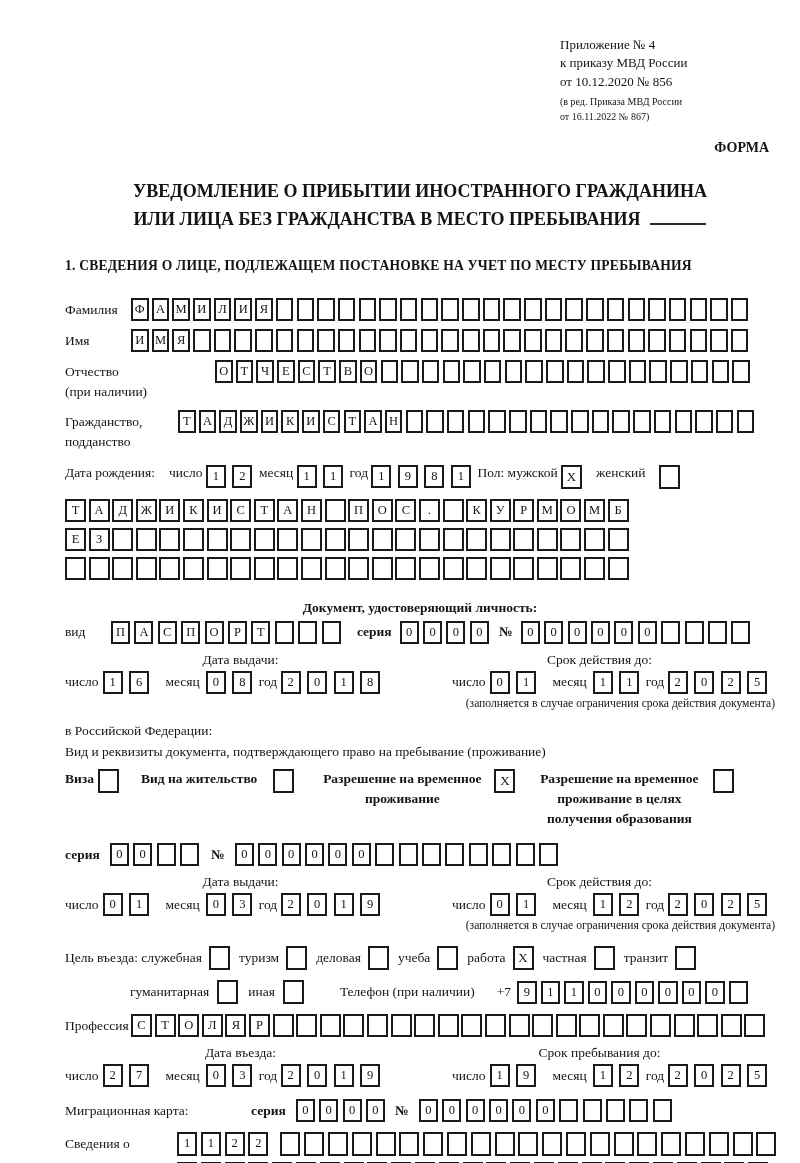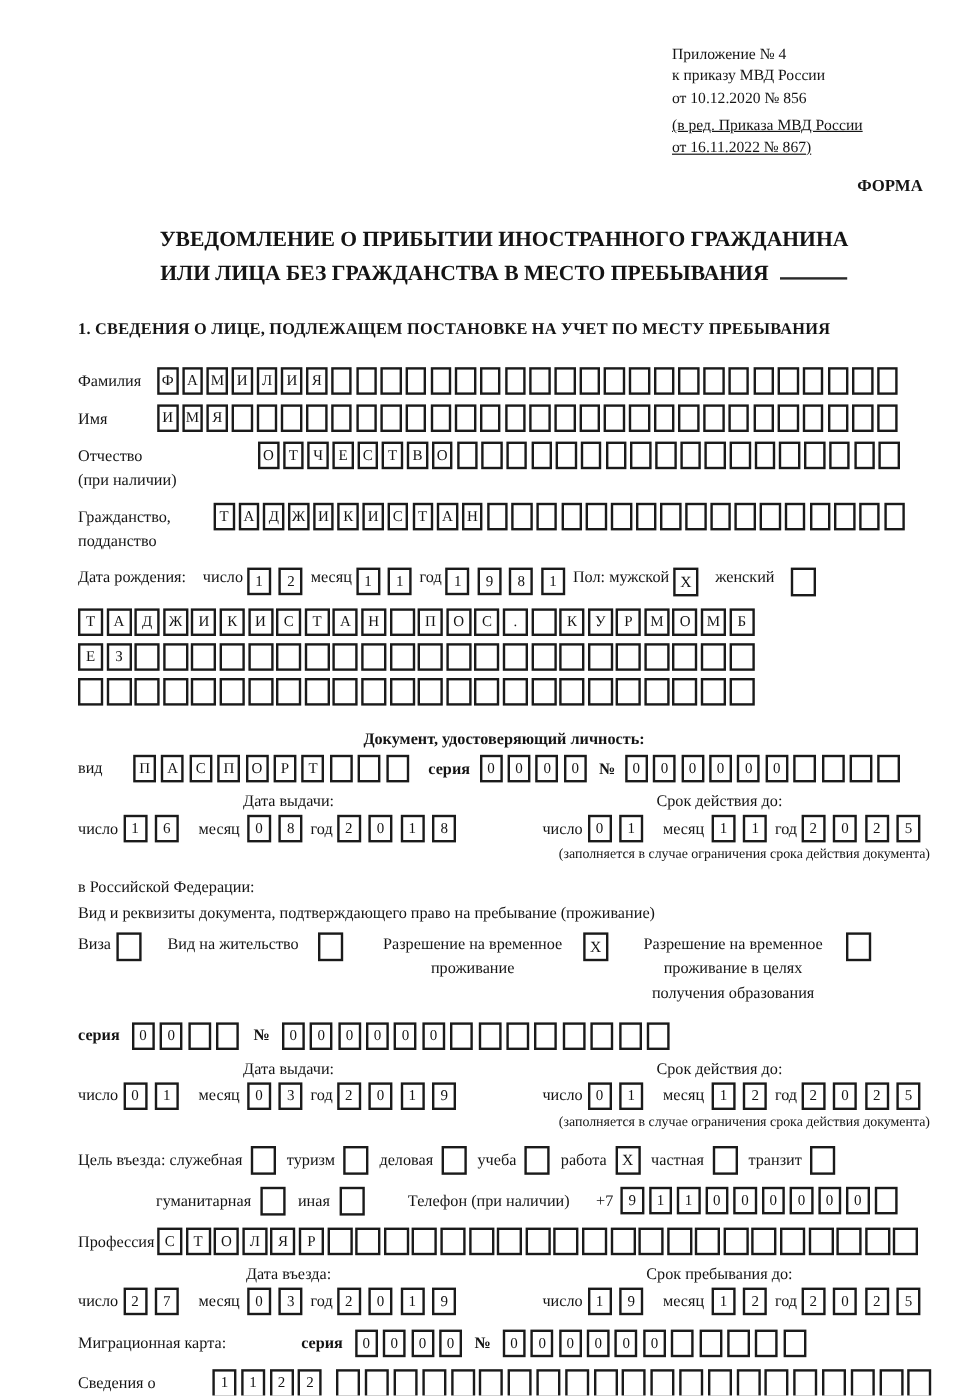--- a/index.html
+++ b/index.html
@@ -2,21 +2,21 @@
 <html><head>
 <meta charset="utf-8">
 <style>
   html,body{margin:0;padding:0;background:#ffffff;}
   body{width:800px;height:1163px;overflow:hidden;font-family:"Liberation Serif",serif;color:#141414;}
   .page{box-sizing:border-box;width:800px;height:1163px;padding:36px 25px 0 65px;position:relative;}
 
   
   .hdr{display:flex;flex-direction:column;align-items:flex-end;}
   .hdr-lines{width:215px;font-size:13px;line-height:1.42;}
-  .amend{margin-top:4px;font-size:13px;line-height:1.42;text-decoration:underline;}
+  .amend{margin-top:4px;font-size:10px;line-height:1.42;}
   .forma{width:215px;text-align:right;font-weight:bold;font-size:14px;margin-top:16px;padding-right:6px;box-sizing:border-box;}
 
   
   .title{margin-top:22px;text-align:center;font-weight:bold;font-size:18px;line-height:1.55;}
   .blank{display:inline-block;width:56px;border-bottom:2.5px solid #2a2a2a;height:12px;margin-left:10px;}
   .sec1{margin-top:24px;font-weight:bold;font-size:13.6px;letter-spacing:.2px;}
 
   
   .row{display:flex;align-items:flex-start;margin-top:8px;}
   .lab{font-size:13.5px;line-height:1.5;flex:none;padding-top:2px;}
@@ -53,21 +53,21 @@
   .date-line{display:flex;align-items:center;font-size:13.5px;}
   .date-line .lbl{margin-right:4px;}
   .date-line .ml{margin-left:10px;margin-right:6px;}
   .note{font-size:11.6px;text-align:right;margin-top:3px;}
 
   .plain{font-size:13.5px;margin-top:10px;line-height:1.6;}
 
   
   .opts{display:flex;align-items:flex-start;margin-top:6px;font-size:13.5px;}
   .opt{display:flex;align-items:flex-start;}
-  .opt .txt{text-align:center;line-height:1.5;}
+  .opt .txt{text-align:center;line-height:1.5;font-weight:bold;}
   .opt .chk{margin-left:8px;}
   .opt1 .txt,.opt2 .txt{text-align:left;}
   .opt3 .txt{width:168px;}
   .opt4 .txt{width:172px;}
 
   
   .purpose{display:flex;align-items:center;font-size:13.5px;margin-top:14px;flex-wrap:nowrap;}
   .purpose .chk{margin-left:7px;margin-right:9px;}
   .purpose2{display:flex;align-items:center;font-size:13.5px;margin-top:10px;}
   .purpose2 .chk{margin-left:8px;margin-right:10px;}

